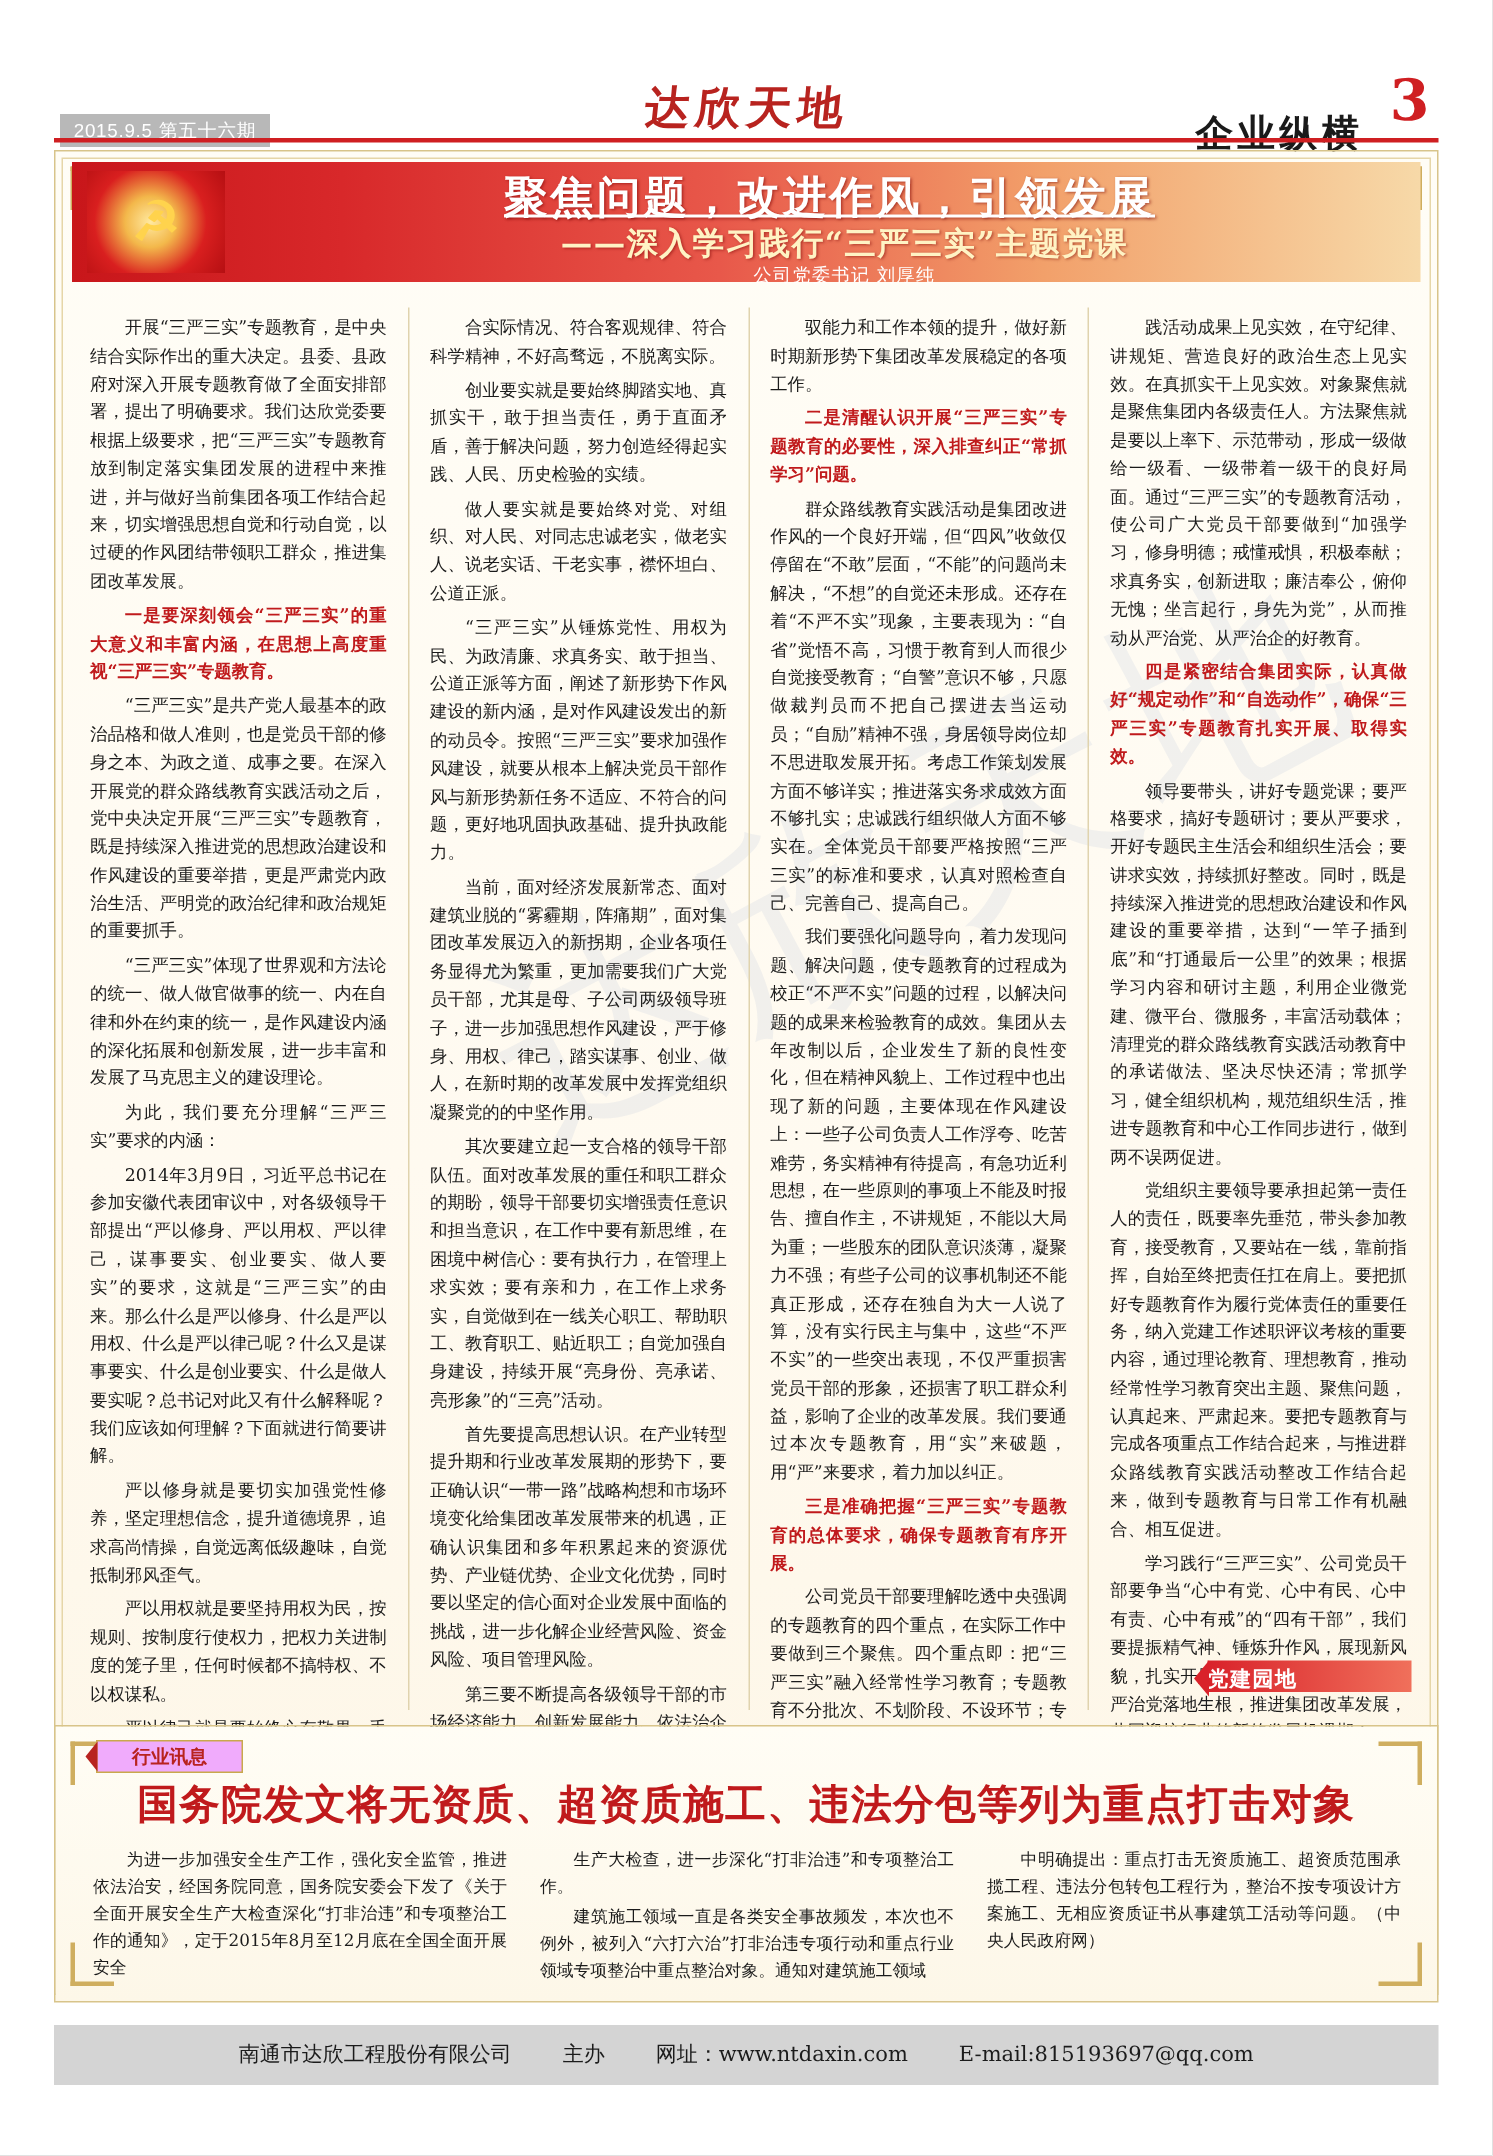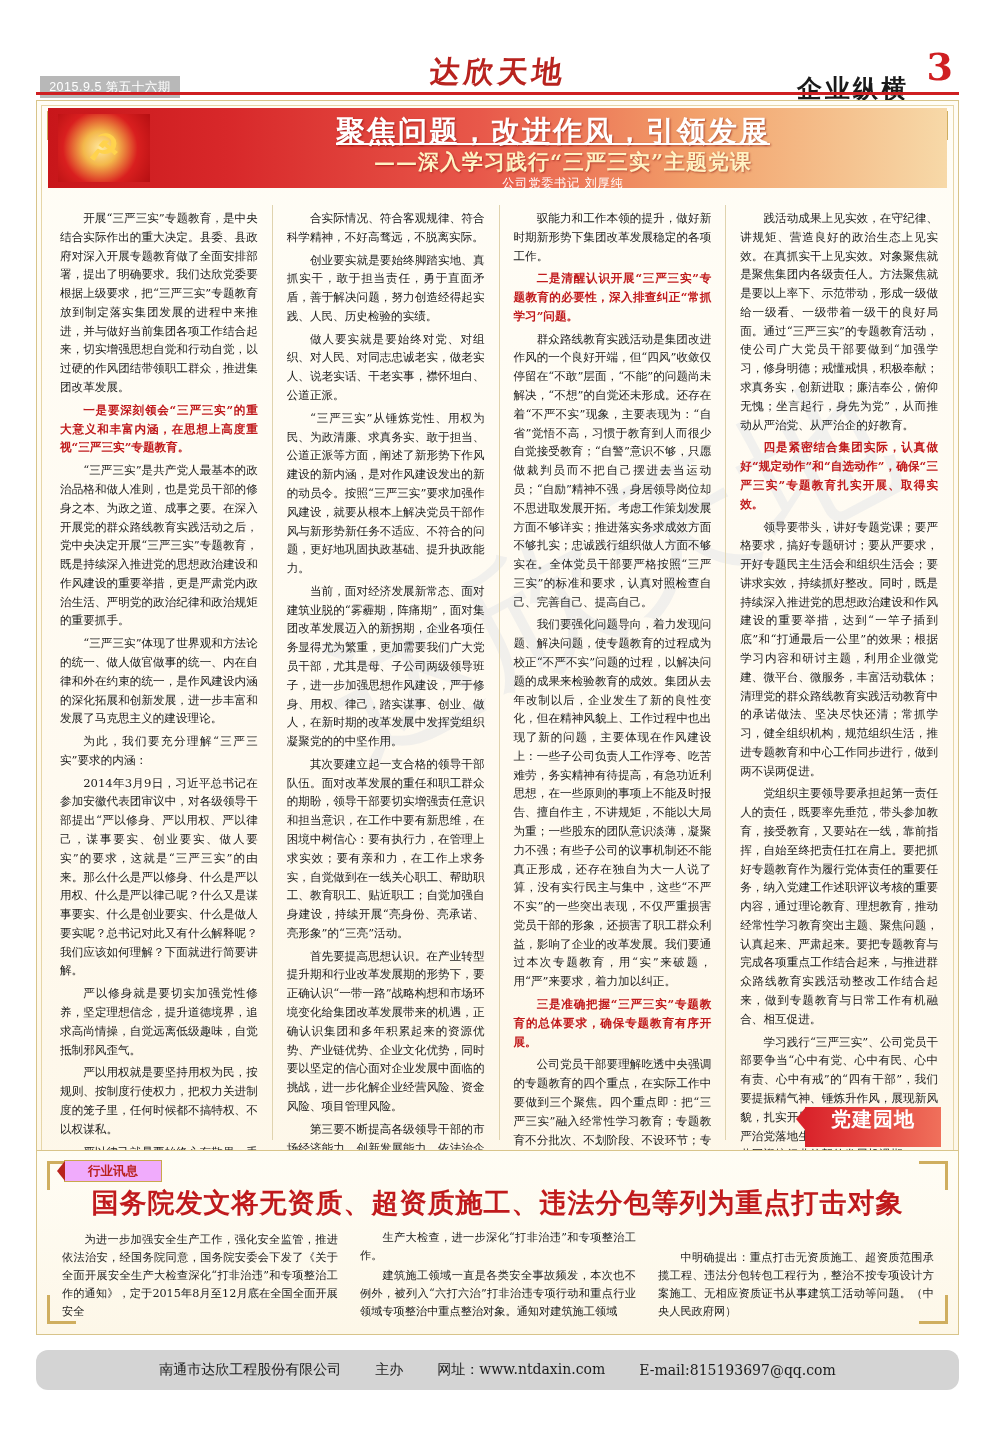--- a/index.html
+++ b/index.html
@@ -192,27 +192,27 @@
   }
   .col-sep {
     width: 1px;
     background: #e0d3ae;
   }
 
   
   .party-tag {
     position: absolute;
     right: 54px; top: 1107px;
-    width: 136px; height: 40px;
+    width: 136px; height: 21px;
     background: linear-gradient(90deg,#d9222a,#f0705b);
     color: #ffffff;
-    font-size: 20px;
+    font-size: 14px;
     font-weight: bold;
     line-height: 24px;
-    text-align: center;
+    text-align: left;
     letter-spacing: 1px;
   }
   .party-tag:before {
     content: "";
     position: absolute;
     left: -9px; top: 0;
     border-top: 12px solid transparent;
     border-bottom: 12px solid transparent;
     border-right: 10px solid #d9222a;
   }
@@ -257,21 +257,20 @@
     font-size: 27px;
     color: #c01a1c;
     letter-spacing: 1px;
   }
   .news-cols {
     position: absolute;
     left: 62px; top: 1231px;
     width: 872px; height: 92px;
     display: flex;
     gap: 22px;
-    align-items: flex-end;
   }
   .news-col {
     width: 276px;
     font-family: "DejaVu Serif", serif;
     font-size: 11.2px;
     line-height: 1.6;
     color: #1b1b1b;
     text-align: justify;
   }
   .news-col p { margin: 0 0 2px 0; text-indent: 2em; }
@@ -282,21 +281,20 @@
     left: 36px; top: 1350px;
     width: 923px; height: 40px;
     background: #d4d4d4;
     display: flex;
     align-items: center;
     justify-content: center;
     gap: 34px;
     font-size: 14px;
     color: #1b1b1b;
     font-family: "DejaVu Serif", serif;
-    border-radius: 12px;
   }
   .footer span { white-space: nowrap; }
 </style>
 </head>
 <body>
 
 <div class="page">
 
   <div class="masthead">
     <div class="issue-bar">2015.9.5  第五十六期</div>

